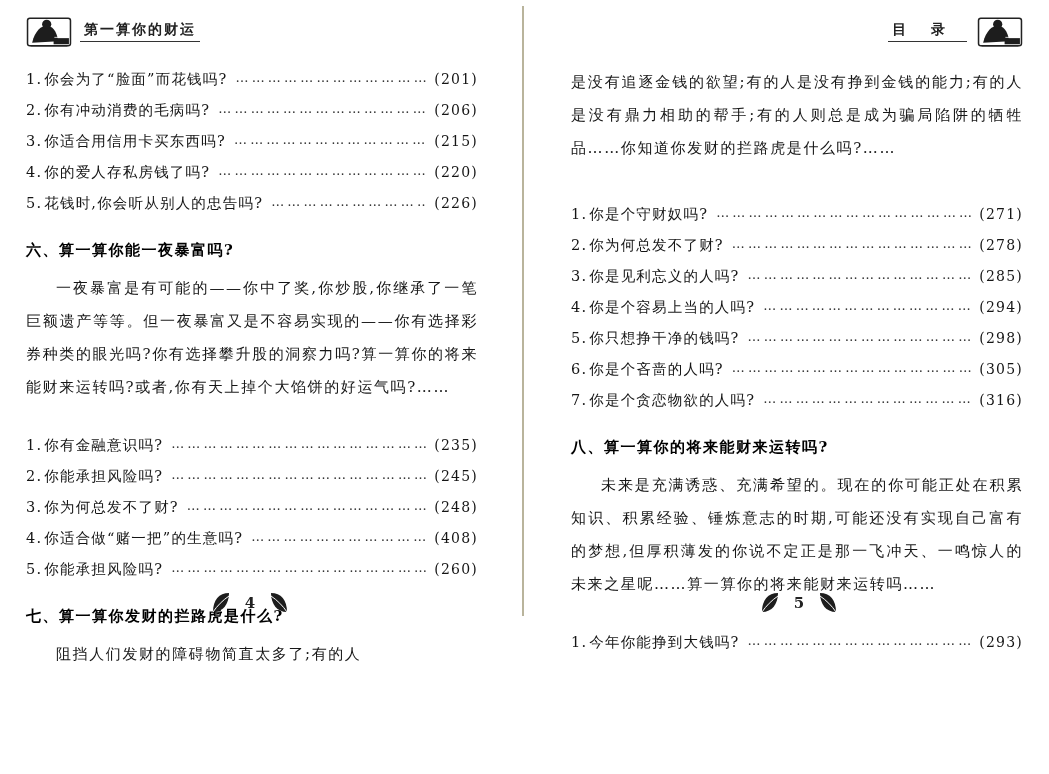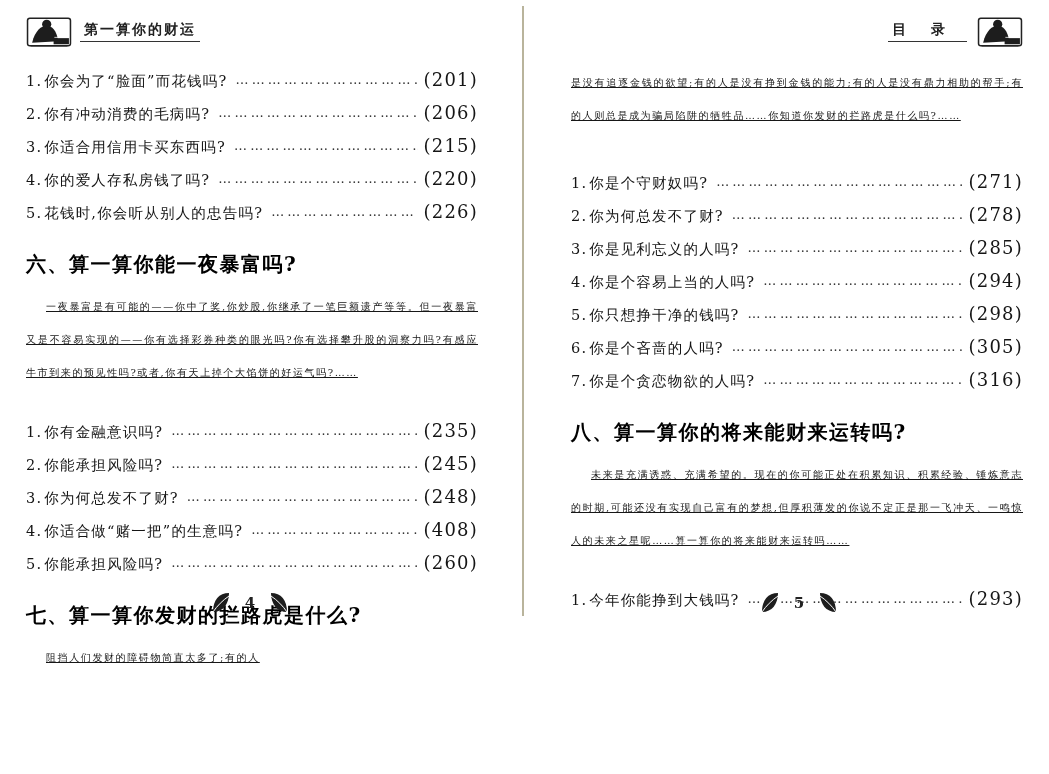--- a/index.html
+++ b/index.html
@@ -81,35 +81,34 @@
     margin-right: 8px;
   }
   .rh-icon.after {
     margin-right: 0;
     margin-left: 10px;
   }
 
   
   .para {
     font-family: "DejaVu Serif", "Liberation Serif", serif;
-    font-size: 10px;
+    font-size: 15px;
     line-height: 33px;
     letter-spacing: 1.6px;
     text-indent: 2em;
     margin: 12px 0 4px 0;
     color: #171717;
     text-align: justify;
-    text-decoration: underline;
   }
   .para.no-indent { text-indent: 0; }
 
   .section-heading {
     font-family: "DejaVu Serif", "Liberation Serif", serif;
     font-weight: bold;
-    font-size: 20px;
+    font-size: 15px;
     letter-spacing: 1.5px;
     color: #000;
     margin: 22px 0 6px 0;
   }
 
   
   .toc-list {
     list-style: none;
     margin: 10px 0 0 0;
     padding: 0;
@@ -140,21 +139,21 @@
     letter-spacing: 3.2px;
     color: #333;
     position: relative;
     top: -2px;
   }
   .toc-page {
     flex: none;
     min-width: 46px;
     text-align: right;
     font-family: "DejaVu Serif", "Liberation Serif", serif;
-    font-size: 18px;
+    font-size: 14px;
   }
 
   
   .folio {
     position: absolute;
     bottom: 4px;
     left: 0;
     right: 0;
     display: flex;
     justify-content: center;
@@ -221,21 +220,21 @@
       <li class="toc-item">
         <span class="toc-num">5.</span>
         <span class="toc-label">花钱时,你会听从别人的忠告吗?</span>
         <span class="toc-dots">……………………………………………………</span>
         <span class="toc-page">(226)</span>
       </li>
     </ul>
 
     <div class="section-heading">六、算一算你能一夜暴富吗?</div>
 
-    <p class="para">一夜暴富是有可能的——你中了奖,你炒股,你继承了一笔巨额遗产等等。但一夜暴富又是不容易实现的——你有选择彩券种类的眼光吗?你有选择攀升股的洞察力吗?有感应牛市到来的预见性吗?或者,你有天上掉个大馅饼的好运气吗?……</p>
+    <p class="para">一夜暴富是有可能的——你中了奖,你炒股,你继承了一笔巨额遗产等等。但一夜暴富又是不容易实现的——你有选择彩券种类的眼光吗?你有选择攀升股的洞察力吗?算一算你的将来能财来运转吗?或者,你有天上掉个大馅饼的好运气吗?……</p>
 
     <div class="spacer-12"></div>
 
     <ul class="toc-list">
       <li class="toc-item">
         <span class="toc-num">1.</span>
         <span class="toc-label">你有金融意识吗?</span>
         <span class="toc-dots">……………………………………………………</span>
         <span class="toc-page">(235)</span>
       </li>

